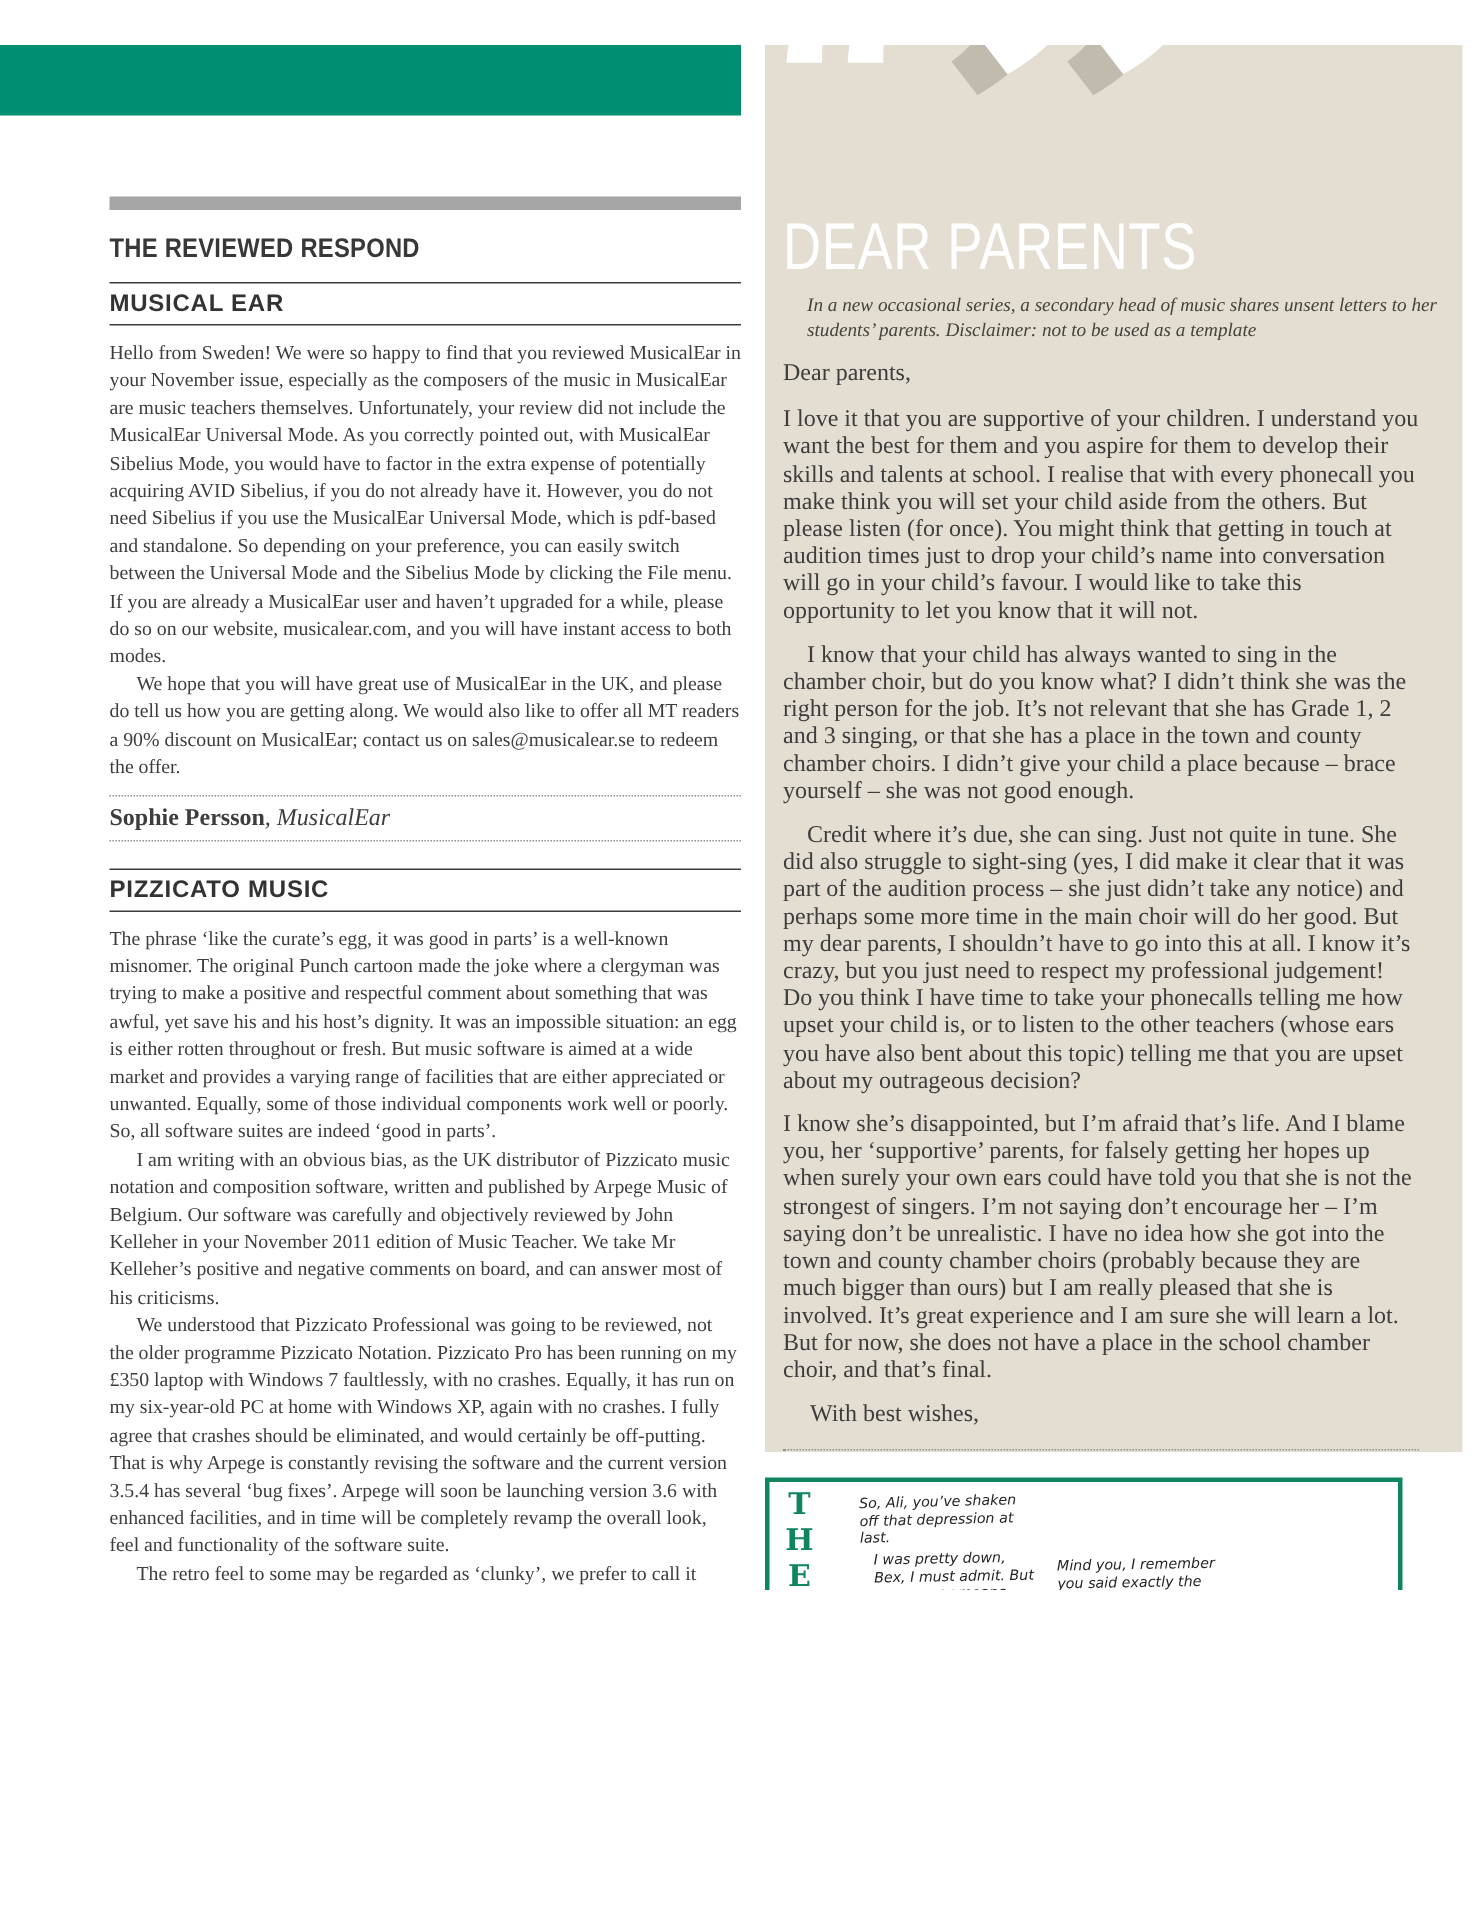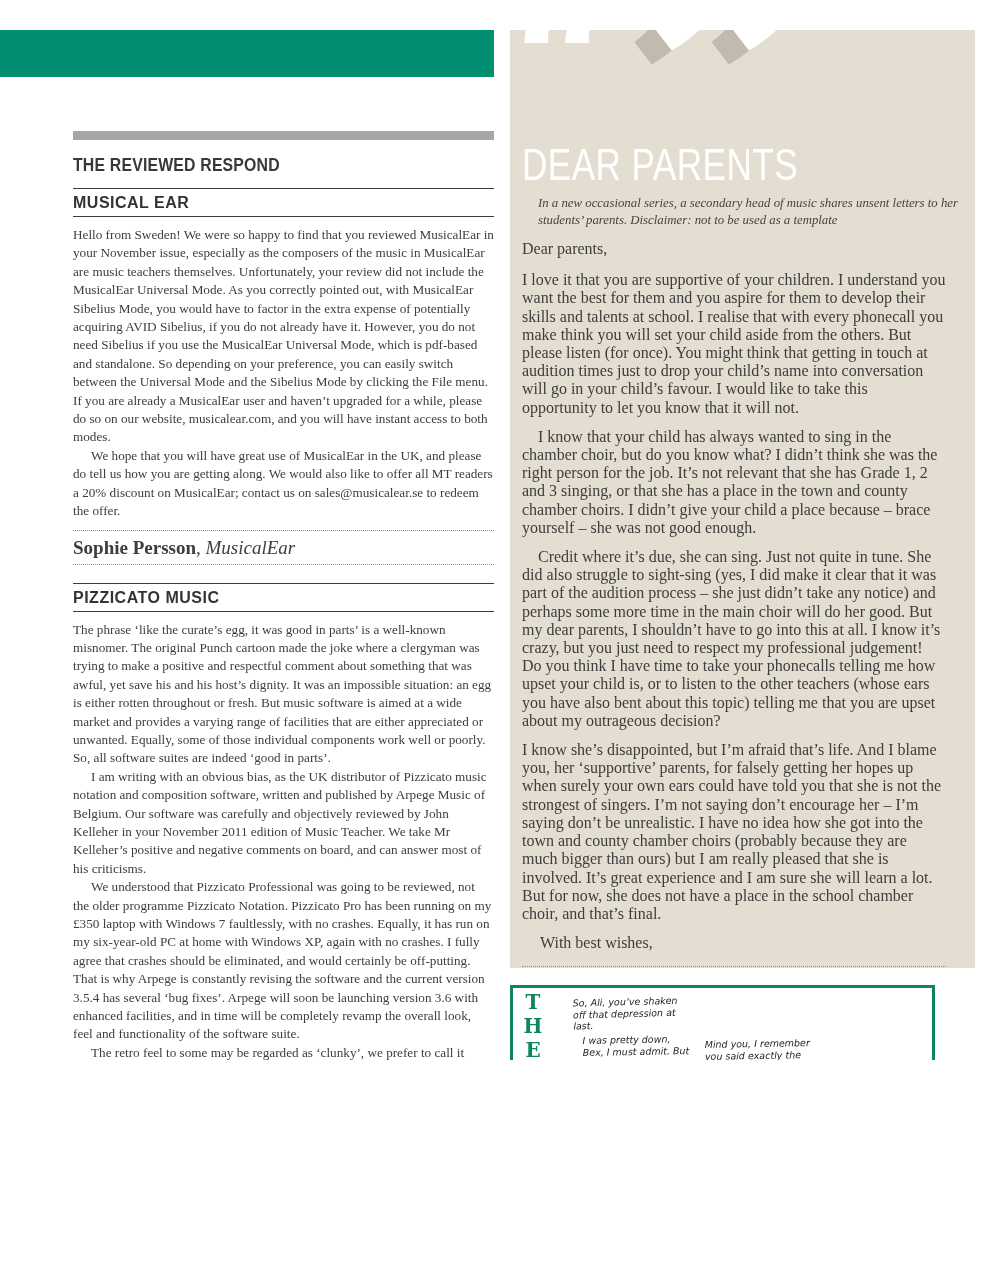--- a/index.html
+++ b/index.html
@@ -20,21 +20,21 @@
     letter-spacing:0.2px;
   }
   .subhead {
     font-family:"Liberation Sans", sans-serif; font-weight:700; font-size:16px;
     letter-spacing:0.5px; color:#333; margin:0 0 9px; padding:5px 0 4px;
     border-top:1px solid #3c3c3c; border-bottom:1px solid #3c3c3c;
   }
   .left-col p.body { margin:0; font-size:13.2px; line-height:18.4px; }
   .left-col p.body.indent { text-indent:18px; }
   .sig {
-    margin:9px 0 18px; padding:6px 0 5px; font-size:19px;
+    margin:9px 0 18px; padding:6px 0 5px; font-size:16px;
     border-top:1px dotted #8f8f8f; border-bottom:1px dotted #8f8f8f;
   }
   .sig.sig-last { border-bottom:none; margin-bottom:0; }
   .sig .name { font-weight:700; }
   .sig .role { font-style:italic; }
 
   
   .parents-panel {
     position:absolute; left:510px; top:30px; width:465px; height:938px;
     background:#e4ded2; overflow:hidden;
@@ -123,21 +123,21 @@
 
   <div class="brand-bar"></div>
 
   <div class="left-col">
     <div class="gray-bar"></div>
     <h1 class="top-title">THE REVIEWED RESPOND</h1>
 
     <section>
       <h2 class="subhead">MUSICAL EAR</h2>
       <p class="body">Hello from Sweden! We were so happy to find that you reviewed MusicalEar in your November issue, especially as the composers of the music in MusicalEar are music teachers themselves. Unfortunately, your review did not include the MusicalEar Universal Mode. As you correctly pointed out, with MusicalEar Sibelius Mode, you would have to factor in the extra expense of potentially acquiring AVID Sibelius, if you do not already have it. However, you do not need Sibelius if you use the MusicalEar Universal Mode, which is pdf-based and standalone. So depending on your preference, you can easily switch between the Universal Mode and the Sibelius Mode by clicking the File menu. If you are already a MusicalEar user and haven’t upgraded for a while, please do so on our website, musicalear.com, and you will have instant access to both modes.</p>
-      <p class="body indent">We hope that you will have great use of MusicalEar in the UK, and please do tell us how you are getting along. We would also like to offer all MT readers a 20% discount on MusicalEar; contact us on sales@musicalear.se to redeem the offer.</p>
+      <p class="body indent">We hope that you will have great use of MusicalEar in the UK, and please do tell us how you are getting along. We would also like to offer all MT readers a 90% discount on MusicalEar; contact us on sales@musicalear.se to redeem the offer.</p>
       <div class="sig">
         <span class="name">Sophie Persson</span><span class="role">, MusicalEar</span>
       </div>
     </section>
 
     <section>
       <h2 class="subhead">PIZZICATO MUSIC</h2>
       <p class="body">The phrase ‘like the curate’s egg, it was good in parts’ is a well-known misnomer. The original Punch cartoon made the joke where a clergyman was trying to make a positive and respectful comment about something that was awful, yet save his and his host’s dignity. It was an impossible situation: an egg is either rotten throughout or fresh. But music software is aimed at a wide market and provides a varying range of facilities that are either appreciated or unwanted. Equally, some of those individual components work well or poorly. So, all software suites are indeed ‘good in parts’.</p>
       <p class="body indent">I am writing with an obvious bias, as the UK distributor of Pizzicato music notation and composition software, written and published by Arpege Music of Belgium. Our software was carefully and objectively reviewed by John Kelleher in your November 2011 edition of Music Teacher. We take Mr Kelleher’s positive and negative comments on board, and can answer most of his criticisms.</p>
       <p class="body indent">We understood that Pizzicato Professional was going to be reviewed, not the older programme Pizzicato Notation. Pizzicato Pro has been running on my £350 laptop with Windows 7 faultlessly, with no crashes. Equally, it has run on my six-year-old PC at home with Windows XP, again with no crashes. I fully agree that crashes should be eliminated, and would certainly be off-putting. That is why Arpege is constantly revising the software and the current version 3.5.4 has several ‘bug fixes’. Arpege will soon be launching version 3.6 with enhanced facilities, and in time will be completely revamp the overall look, feel and functionality of the software suite.</p>

